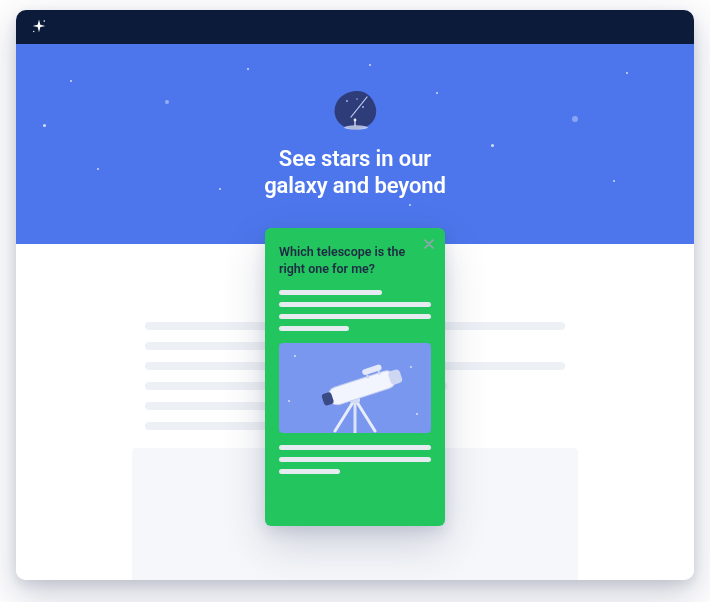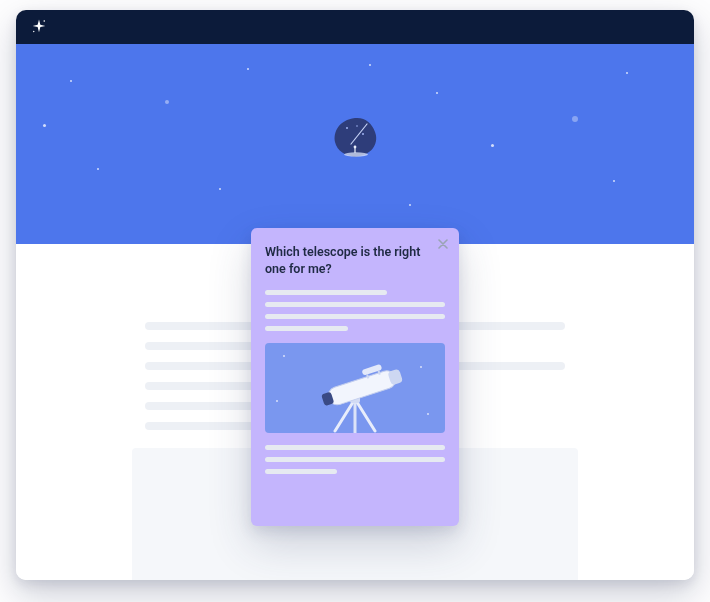--- a/index.html
+++ b/index.html
@@ -87,23 +87,23 @@
       position: absolute; left: 50%; transform: translateX(-50%);
       bottom: 0; width: 446px; height: 132px;
       background: #f5f7fa; border-radius: 4px 4px 0 0;
     }
     
     .card {
       position: absolute;
       top: 218px;
       left: 50%;
       transform: translateX(-50%);
-      width: 208px;
+      width: 180px;
       min-height: 298px;
-      background: #c4b5fd;
+      background: #22c55e;
       border-radius: 6px;
       padding: 16px 14px 14px;
       box-shadow: 0 18px 44px rgba(43,53,96,0.20), 0 6px 14px rgba(43,53,96,0.12);
       z-index: 5;
     }
     .card-close {
       position: absolute; top: 8px; right: 8px;
       width: 16px; height: 16px;
       display: flex; align-items: center; justify-content: center;
       color: #9aa4b5; cursor: pointer;
@@ -169,20 +169,24 @@
         <circle cx="20" cy="12" r="1" fill="#9fb2f2"></circle>
         <circle cx="36" cy="18" r="1" fill="#9fb2f2"></circle>
         <circle cx="30" cy="10" r="0.8" fill="#9fb2f2"></circle>
         <path d="M40 8 L24 28" stroke="#c7d4f7" stroke-width="1.2" stroke-linecap="round"></path>
         <circle cx="28" cy="31" r="1.4" fill="#e9eefb"></circle>
         <rect x="27.4" y="32" width="1.2" height="5" fill="#e9eefb"></rect>
         <ellipse cx="29" cy="38.5" rx="12" ry="2.2" fill="#dbe4fb" opacity="0.75"></ellipse>
       </svg>
     </div>
 
+    <h1>
+      <span>See stars in our</span><br>
+      <span>galaxy and beyond</span>
+    </h1>
   </div>
 
   <div class="main">
     <div class="ph-lines">
       <div class="ph-line full"></div>
       <div class="ph-line short1"></div>
       <div class="ph-line full"></div>
       <div class="ph-line short2"></div>
       <div class="ph-line short3"></div>
       <div class="ph-line tiny"></div>

